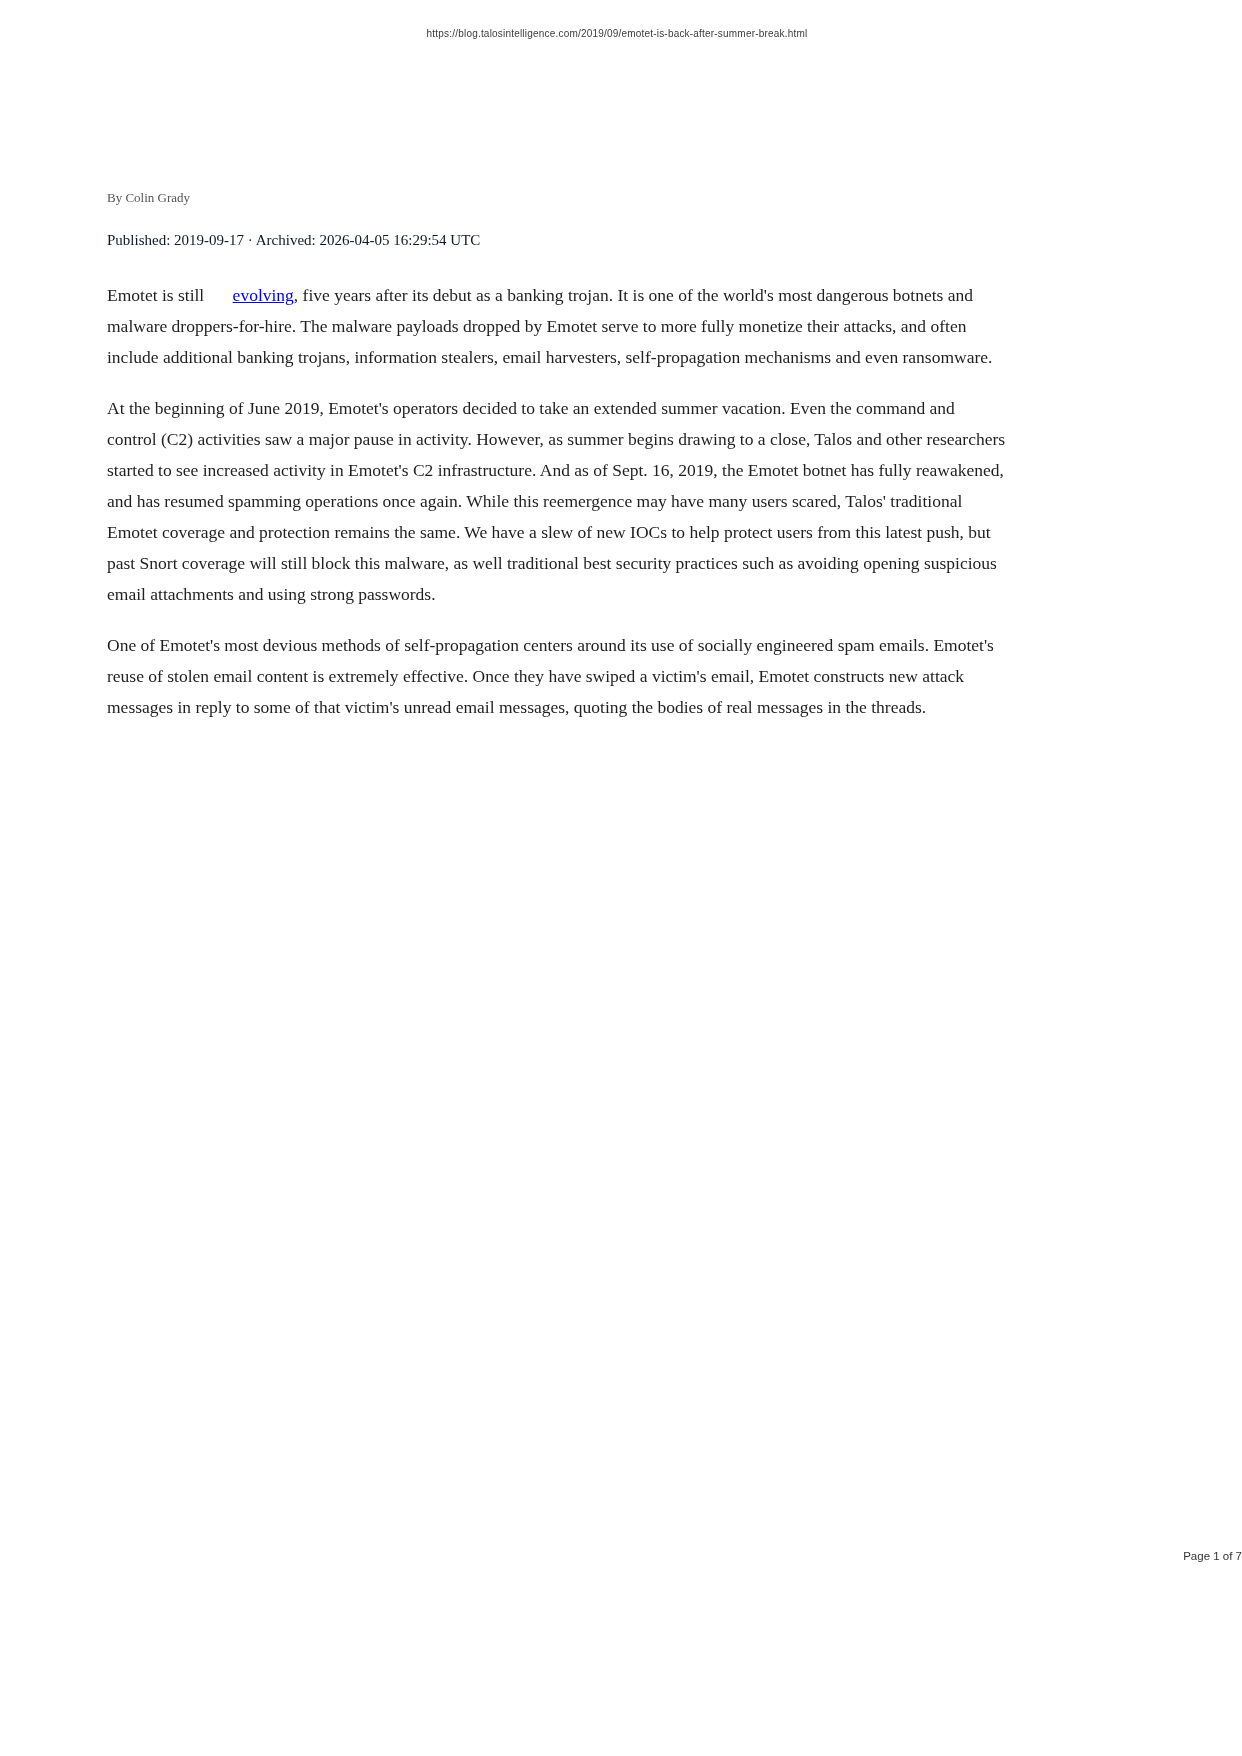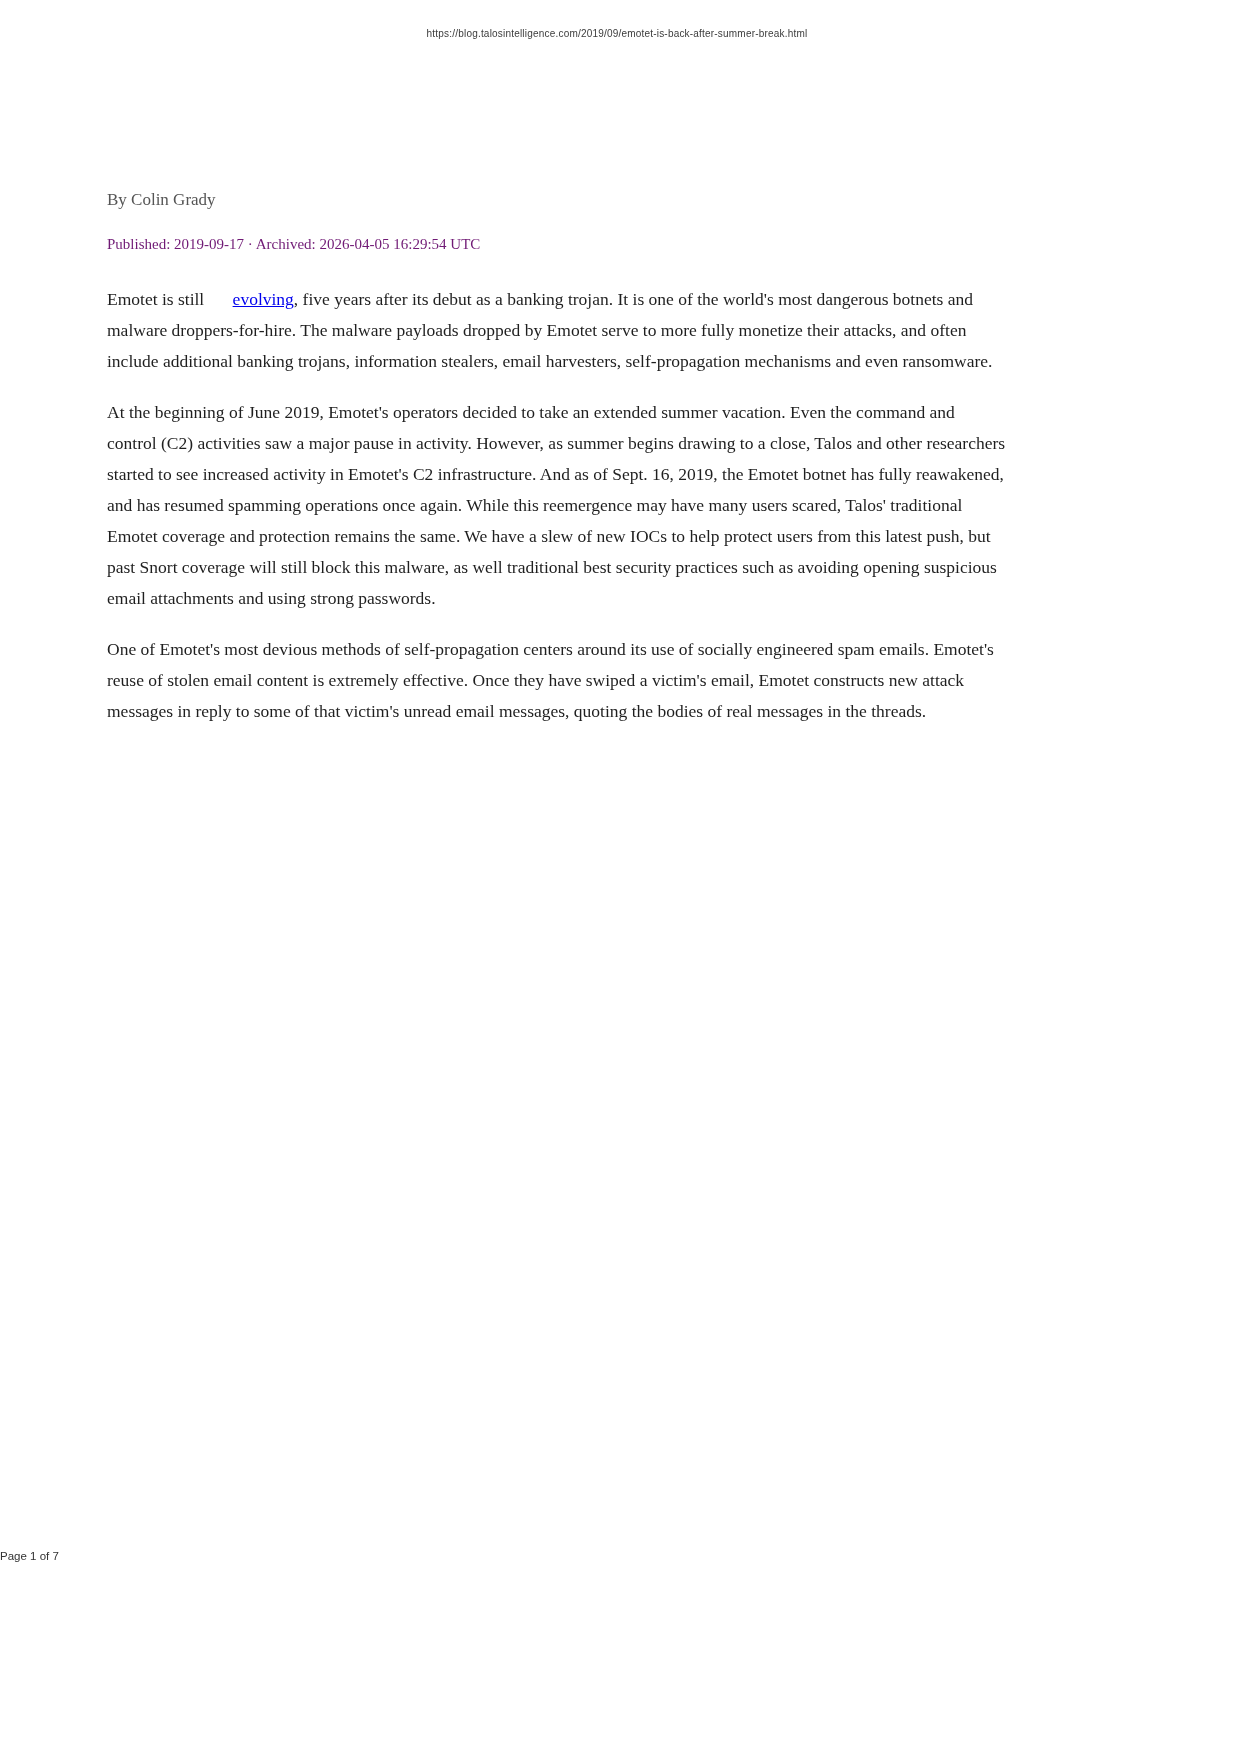--- a/index.html
+++ b/index.html
@@ -30,27 +30,27 @@
     width: 901px;
   }
   .title {
     font-size: 31px;
     font-weight: bold;
     color: #000000;
     margin-bottom: 32px;
     font-family: "Liberation Serif", serif;
   }
   .byline {
-    font-size: 17px;
+    font-size: 13px;
     color: #555555;
     margin-bottom: 26px;
   }
   .meta {
     font-size: 15px;
-    color: #701a75;
+    color: #0f172a;
     margin-bottom: 31px;
   }
   .dateline {
     font-size: 17.5px;
     color: #1f1f1f;
     margin-bottom: 30px;
   }
   .body-para {
     font-size: 17.5px;
     line-height: 31px;
@@ -69,21 +69,21 @@
   .inline-link {
     text-decoration: underline;
     cursor: pointer;
     margin-left: 24px;
   }
   .page-footer {
     position: absolute;
     top: 1550px;
     left: 0;
     right: 0;
-    text-align: left;
+    text-align: right;
     font-family: "Liberation Sans", sans-serif;
     font-size: 11.5px;
     color: #333333;
   }
 </style>
 </head>
 <body>
 
 <div class="print-url">https://blog.talosintelligence.com/2019/09/emotet-is-back-after-summer-break.html</div>
 

